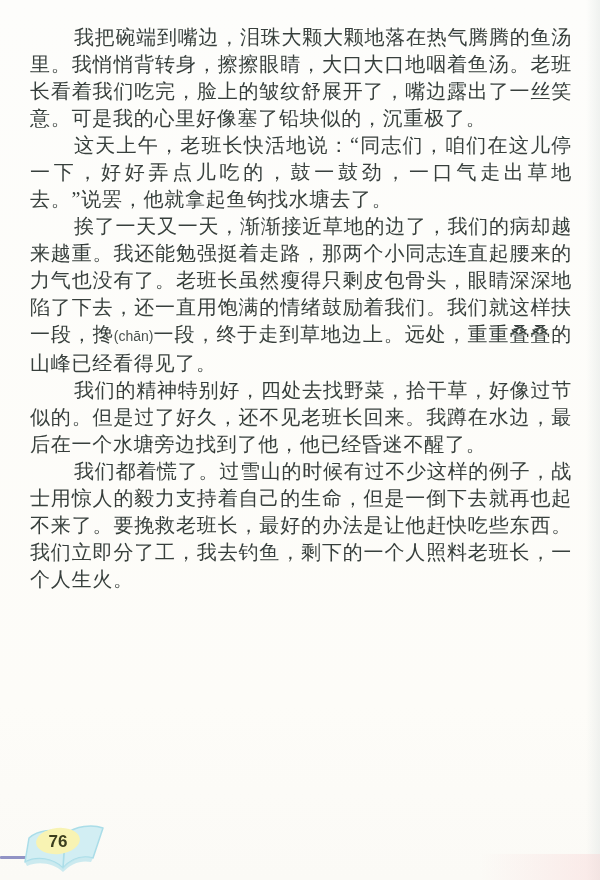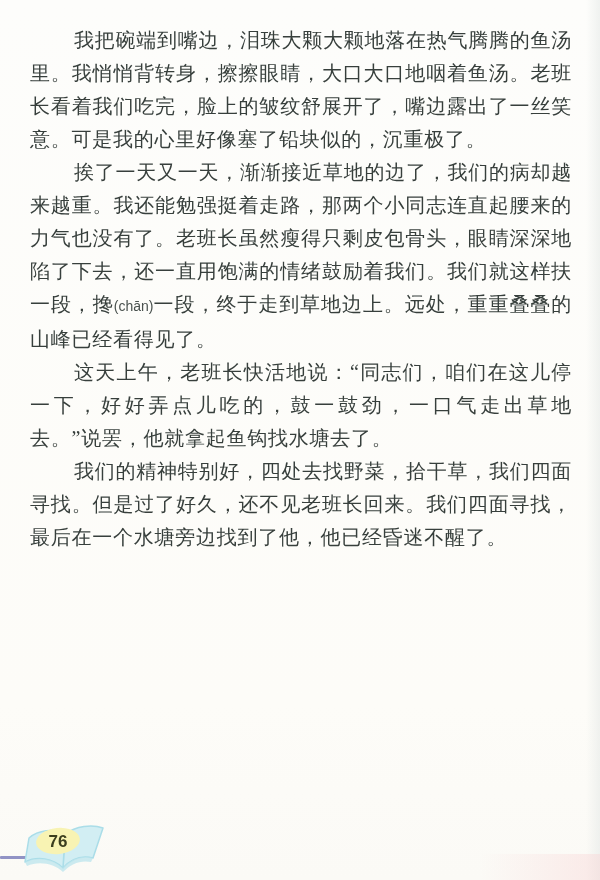--- a/index.html
+++ b/index.html
@@ -28,21 +28,21 @@
     background: linear-gradient(to left, rgba(248,216,216,0.5), rgba(248,216,216,0));
     pointer-events: none;
   }
   .text-block {
     position: absolute;
     left: 30px;
     top: 24px;
     width: 542px;
     color: #373f3c;
     font-size: 20px;
-    line-height: 33px;
+    line-height: 27px;
     letter-spacing: 0.75px;
     text-align: justify;
     text-justify: inter-character;
   }
   .text-block p {
     margin: 0;
     text-indent: 2.2em;
   }
   .pinyin {
     font-size: 14px;
@@ -73,26 +73,27 @@
   }
 </style>
 </head>
 <body>
 
 <div class="page">
 
   <div class="text-block">
     <p>我把碗端到嘴边，泪珠大颗大颗地落在热气腾腾的鱼汤里。我悄悄背转身，擦擦眼睛，大口大口地咽着鱼汤。老班长看着我们吃完，脸上的皱纹舒展开了，嘴边露出了一丝笑意。可是我的心里好像塞了铅块似的，沉重极了。</p>
 
+    <p>这天上午，老班长快活地说：“同志们，咱们在这儿停一下，好好弄点儿吃的，鼓一鼓劲，一口气走出草地去。”说罢，他就拿起鱼钩找水塘去了。</p>
+
     <p><span>挨了一天又一天，渐渐接近草地的边了，我们的病却越来越重。我还能勉强挺着走路，那两个小同志连直起腰来的力气也没有了。老班长虽然瘦得只剩皮包骨头，眼睛深深地陷了下去，还一直用饱满的情绪鼓励着我们。我们就这样扶一段，搀</span><span class="pinyin">(chān)</span><span>一段，终于走到草地边上。远处，重重叠叠的山峰已经看得见了。</span></p>
 
-    <p>这天上午，老班长快活地说：“同志们，咱们在这儿停一下，好好弄点儿吃的，鼓一鼓劲，一口气走出草地去。”说罢，他就拿起鱼钩找水塘去了。</p>
+    <p>我们的精神特别好，四处去找野菜，拾干草，好像过节似的。但是过了好久，还不见老班长回来。我蹲在水边，最后在一个水塘旁边找到了他，他已经昏迷不醒了。</p>
 
-    <p>我们的精神特别好，四处去找野菜，拾干草，我们四面寻找。但是过了好久，还不见老班长回来。我们四面寻找，最后在一个水塘旁边找到了他，他已经昏迷不醒了。</p>
-
+    <p>我们都着慌了。过雪山的时候有过不少这样的例子，战士用惊人的毅力支持着自己的生命，但是一倒下去就再也起不来了。要挽救老班长，最好的办法是让他赶快吃些东西。我们立即分了工，我去钓鱼，剩下的一个人照料老班长，一个人生火。</p>
 
   </div>
 
   <div class="footer-line"></div>
 
   <svg class="book-icon" viewBox="0 0 86 52" xmlns="http://www.w3.org/2000/svg">
 
     <path d="M43,10 C54,2 70,0 81,4 L71,34 C59,31 49,35 41,44 Z" fill="#d2eef3" stroke="#aadde8" stroke-width="1.5" stroke-linejoin="round"></path>
 
     <path d="M43,10 C32,4 16,6 7,14 L3,38 C15,32 31,34 41,44 Z" fill="#d2eef3" stroke="#aadde8" stroke-width="1.5" stroke-linejoin="round"></path>

